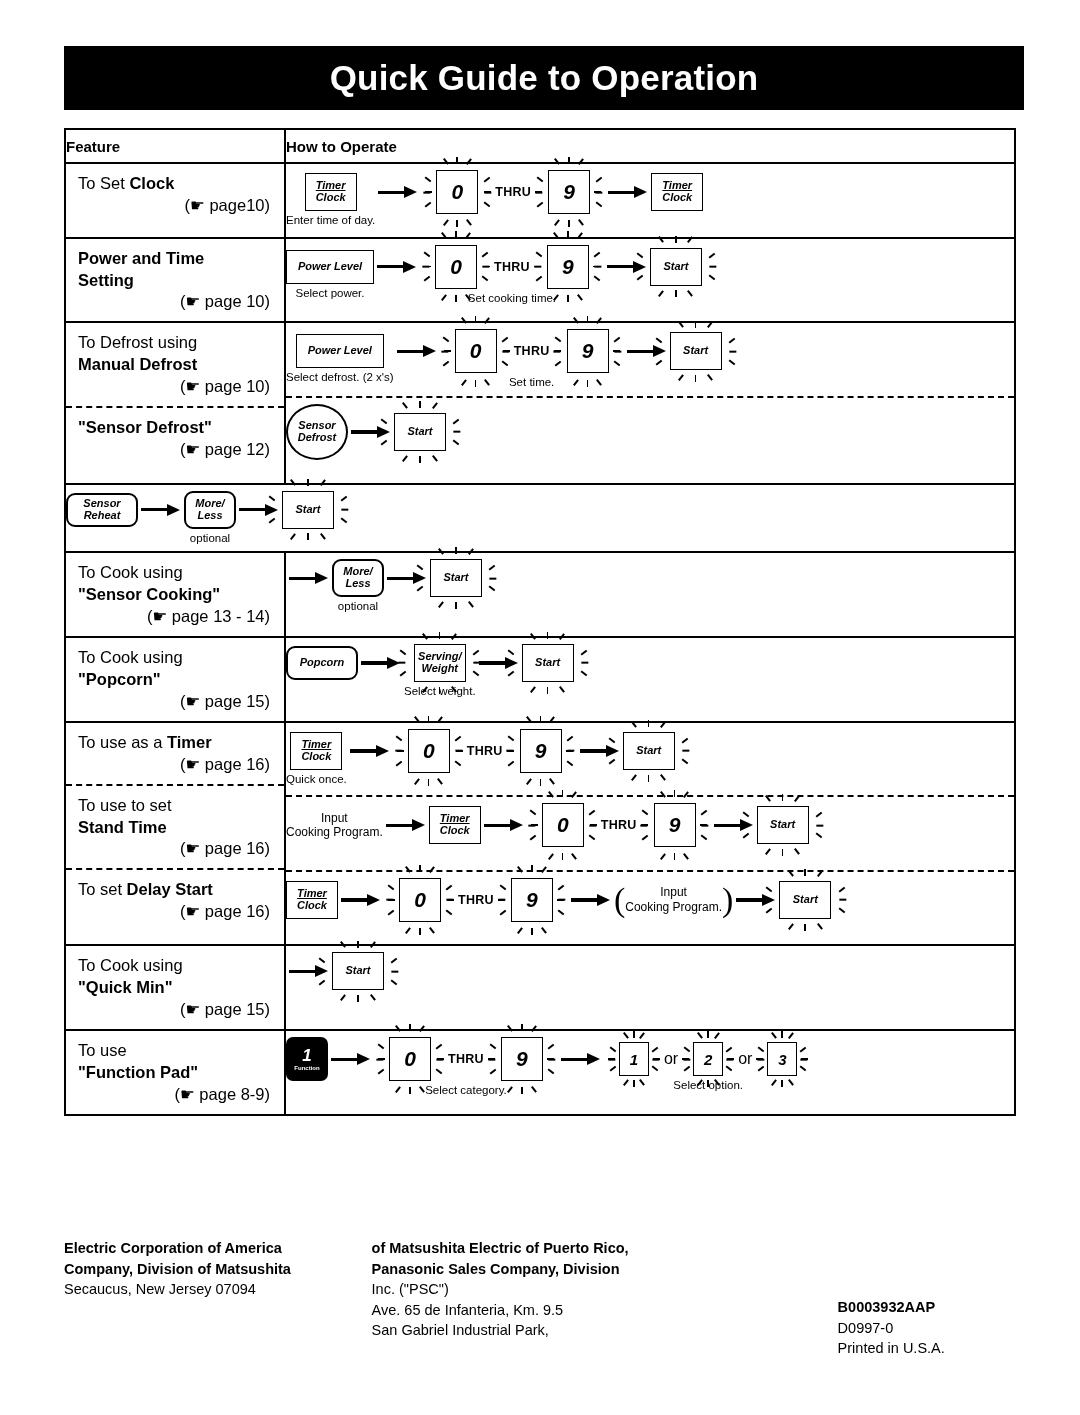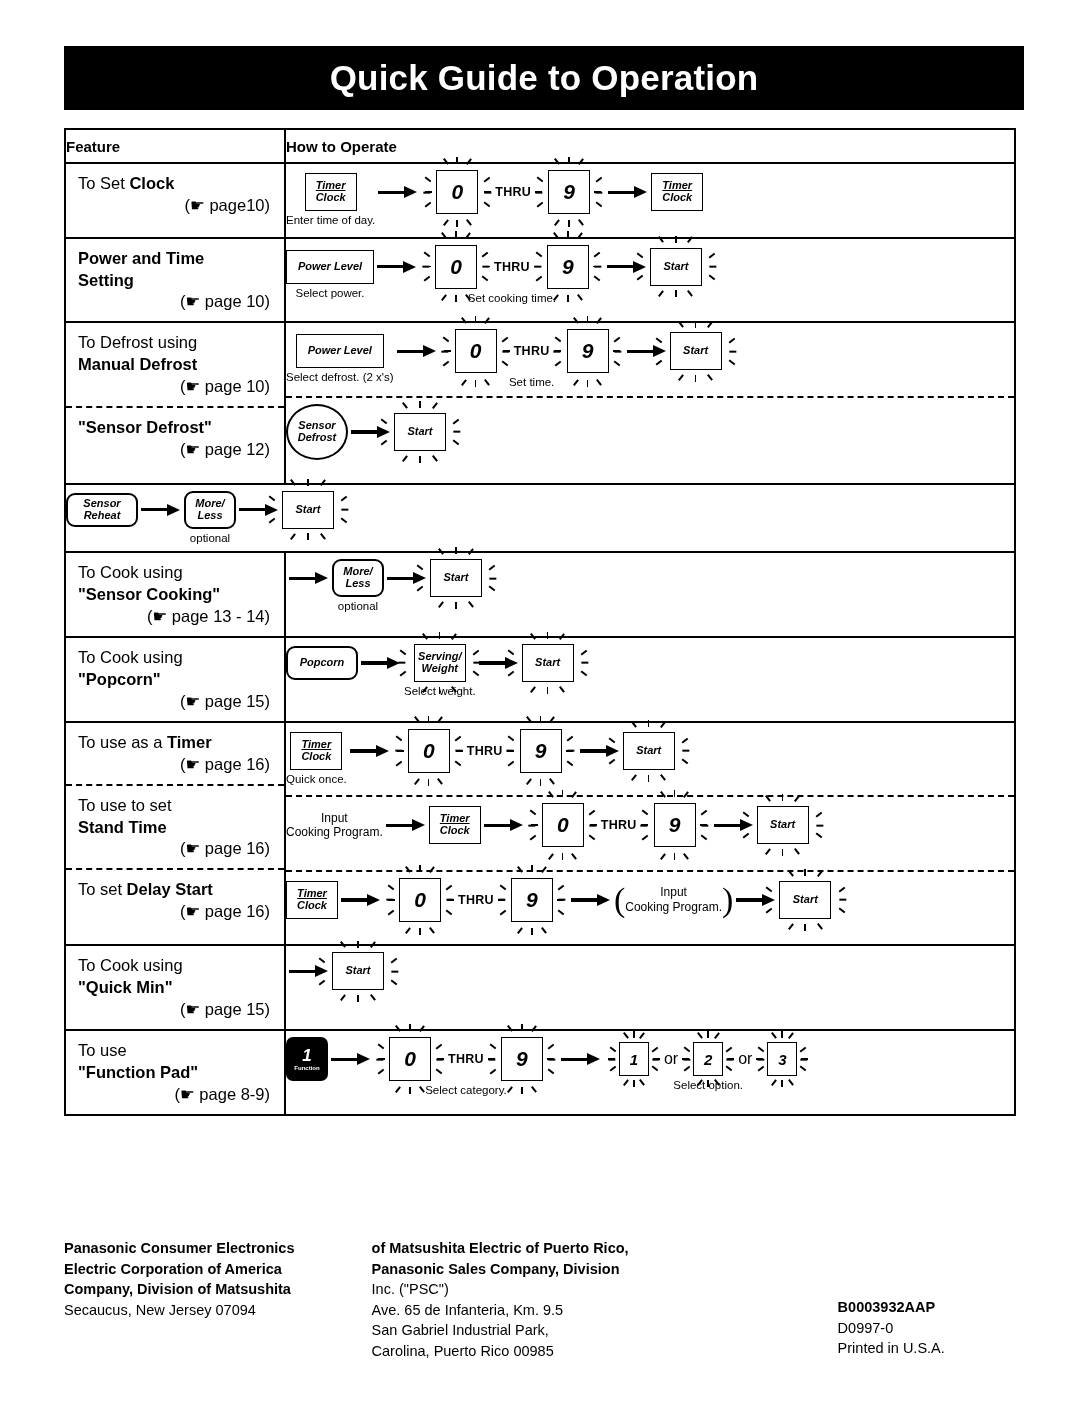--- a/index.html
+++ b/index.html
@@ -1329,31 +1329,29 @@
               </div>
             </div>
           </div>
         </div>
       </div>
     </div>
 </div>
 
 <div id="footer">
   <div class="fcol" id="footer-col-1">
-      <div class="bold">Panasonic Consumer Electronics</div>
       <div class="bold">Electric Corporation of America</div>
       <div class="bold">Company, Division of Matsushita</div>
       <div>Secaucus, New Jersey 07094</div>
     </div>
   <div class="fcol" id="footer-col-2">
       <div class="bold">of Matsushita Electric of Puerto Rico,</div>
       <div class="bold">Panasonic Sales Company, Division</div>
       <div>Inc. ("PSC")</div>
       <div>Ave. 65 de Infanteria, Km. 9.5</div>
       <div>San Gabriel Industrial Park,</div>
-      <div>Carolina, Puerto Rico 00985</div>
     </div>
   <div class="fcol" id="footer-col-3">
       <div class="bold">B0003932AAP</div>
       <div>D0997-0</div>
       <div>Printed in U.S.A.</div>
     </div>
 </div>
 
 </body></html>

